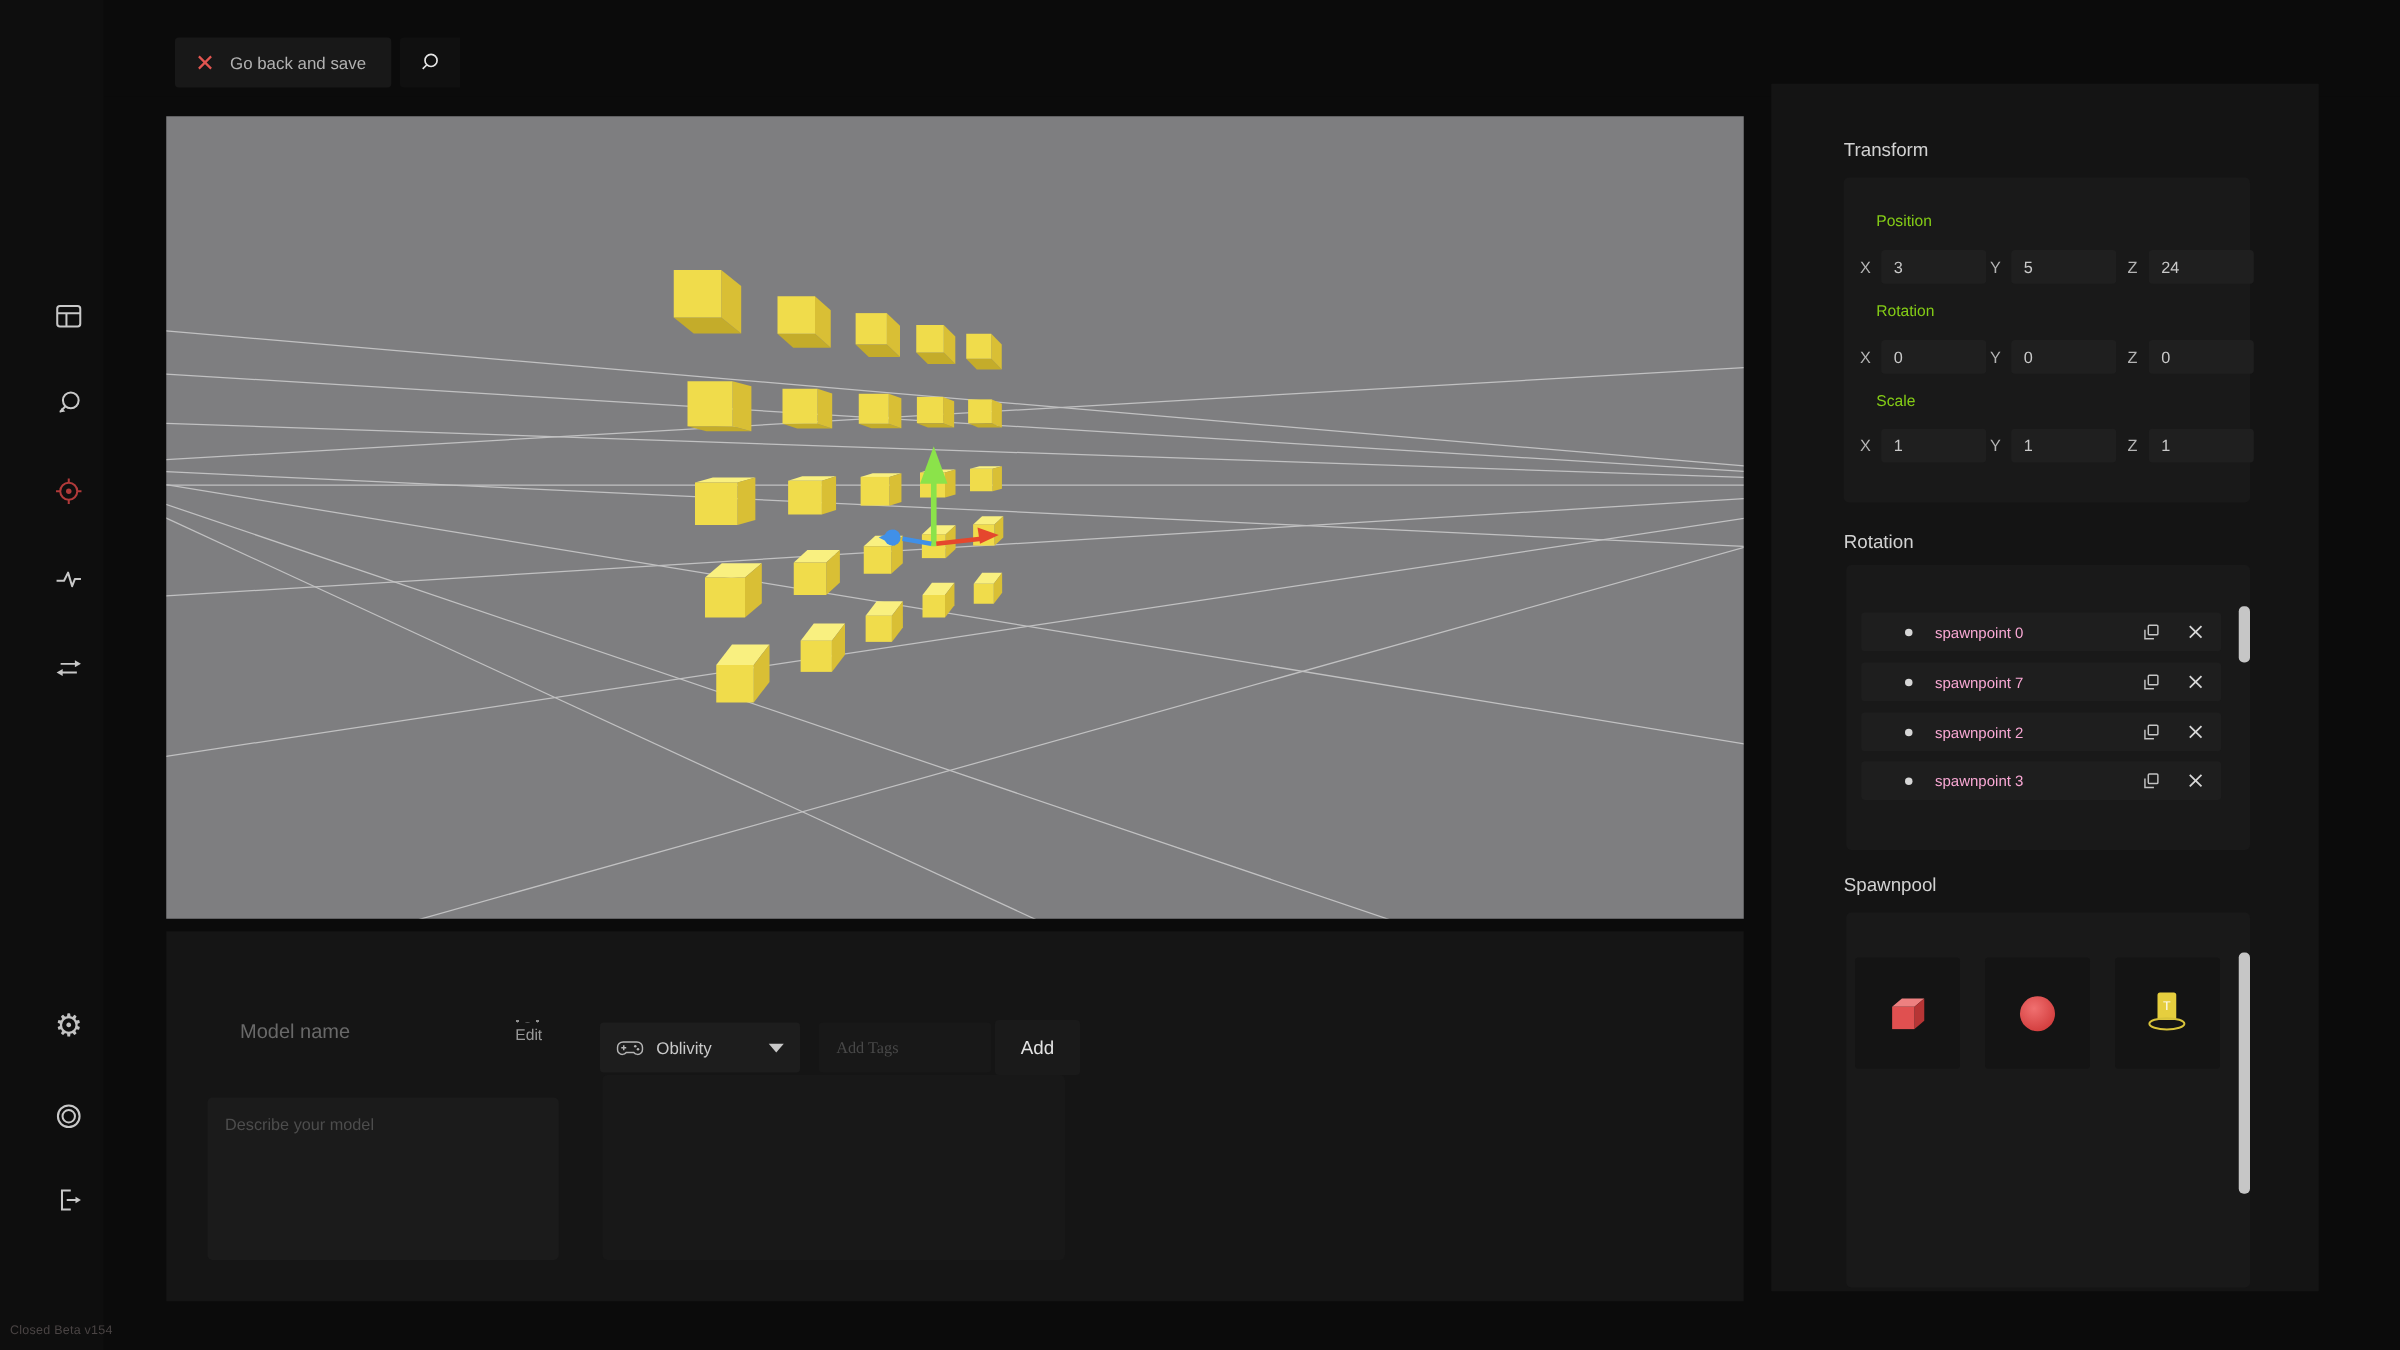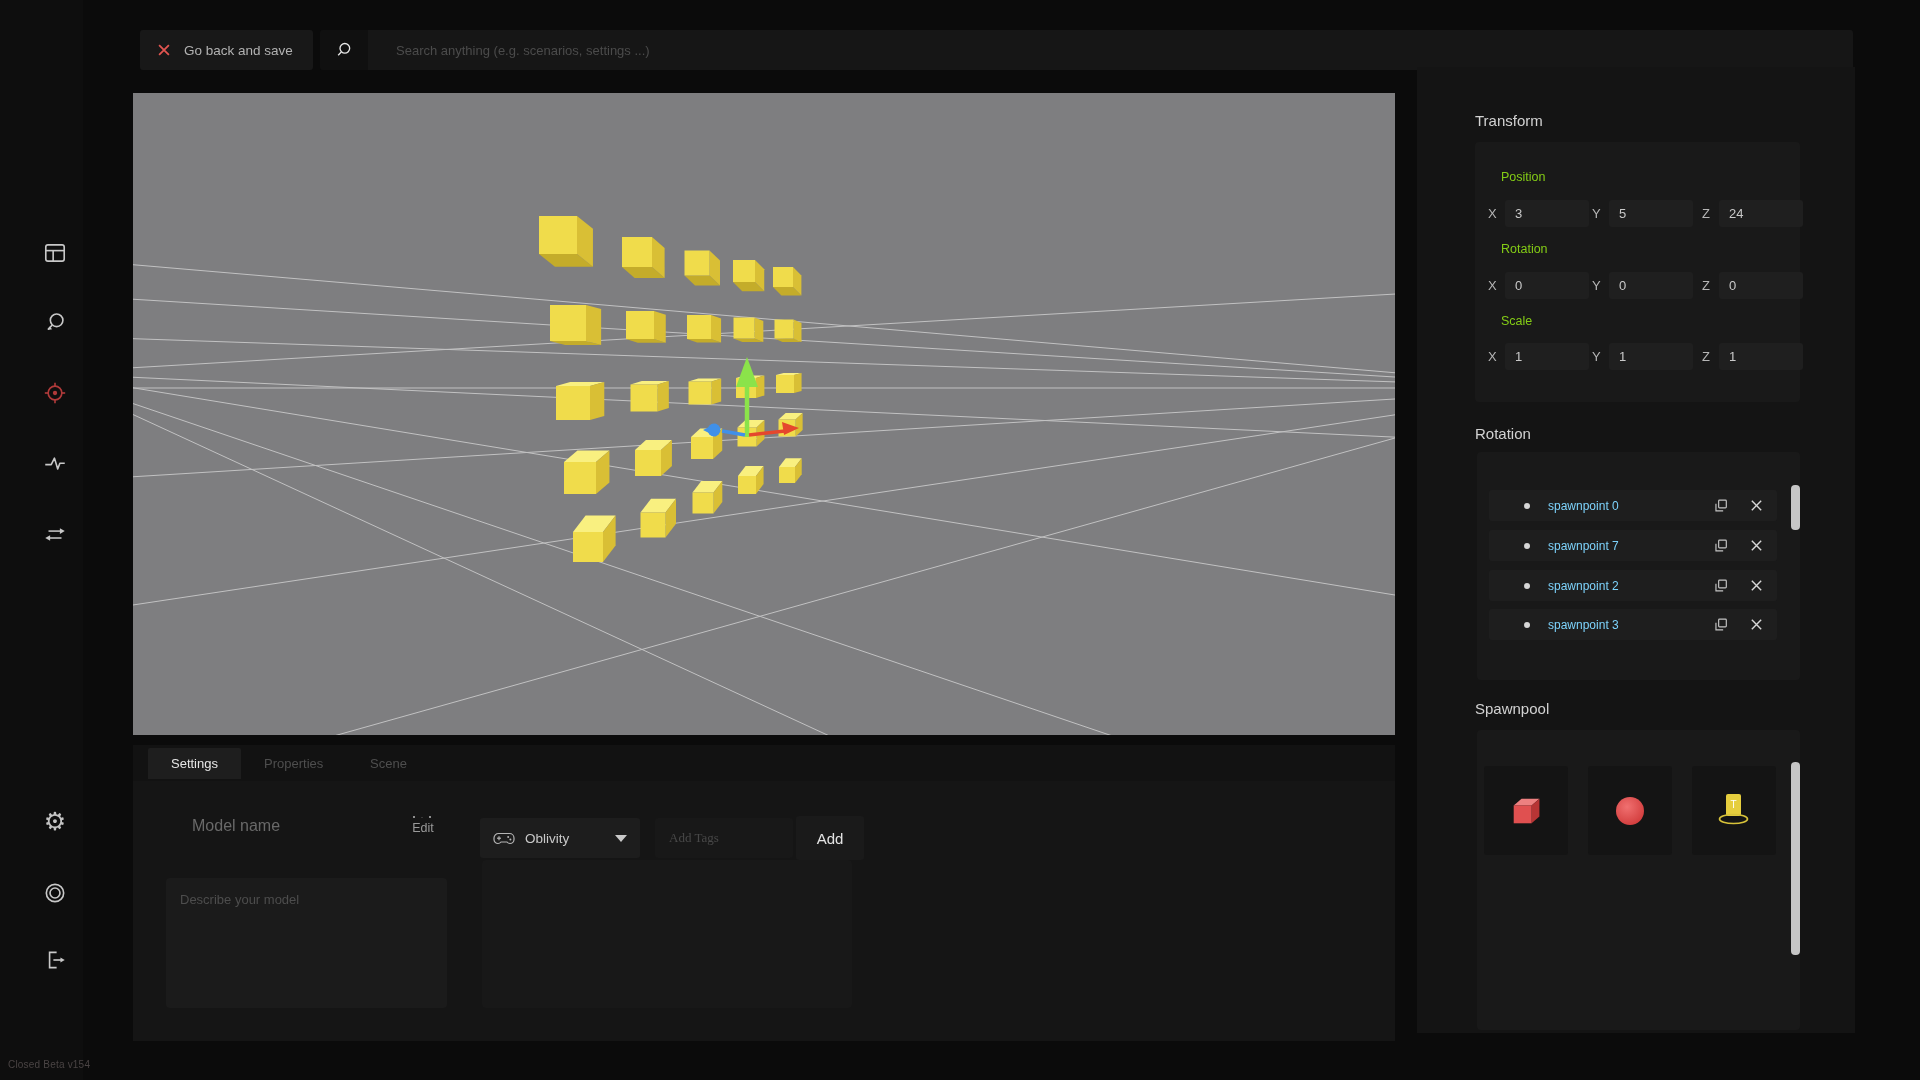--- a/index.html
+++ b/index.html
@@ -64,21 +64,21 @@
   .axis { position:absolute; top:6px; font-size:13px; color:#b5b5b5; }
   .t-input { position:absolute; width:84px; height:27px; background:#1f1f1f; border:none; border-radius:3px; color:#c9c9c9; font-size:13px; padding-left:10px; font-family:"Liberation Sans",sans-serif; outline:none; }
   .ax-x { left:13px; } .in-x { left:30px; }
   .ax-y { left:117px; } .in-y { left:134px; }
   .ax-z { left:227px; } .in-z { left:244px; }
 
   
   .h-box { top:385px; height:228px; left:60px !important; width:323px; }
   .h-row { position:absolute; left:12px; width:288px; height:31px; background:#1e1e1e; border-radius:3px; display:flex; align-items:center; cursor:pointer; }
   .bullet { width:6px; height:6px; border-radius:50%; background:#d6d6d6; margin-left:35px; }
-  .h-label { font-size:12px; color:#7dd3fc; margin-left:18px; }
+  .h-label { font-size:12px; color:#f9a8d4; margin-left:18px; }
   .h-icon { margin-left:auto; width:22px; height:22px; display:flex; align-items:center; justify-content:center; cursor:pointer; }
   .h-icon.del { margin-left:14px; margin-right:10px; }
   .scroll-thumb { position:absolute; width:9px; border-radius:4px; background:#c6c6c6; }
 
   
   .s-box { top:663px; height:300px; left:60px !important; width:323px; }
   .tile { position:absolute; top:36px; width:84px; height:89px; background:#141414; border-radius:3px; display:flex; align-items:center; justify-content:center; cursor:pointer; }
   .tile-1 { left:7px; } .tile-2 { left:111px; } .tile-3 { left:215px; }
 </style>
 </head>
@@ -147,21 +147,20 @@
       <path d="M3.5 3.5 L14.5 14.5 M14.5 3.5 L3.5 14.5" stroke="#e25550" stroke-width="2" fill="none"></path>
     </svg>
     <span>Go back and save</span>
   </button>
   <div class="search-iconbox">
     <svg width="20" height="20" viewBox="0 0 24 24" fill="none" stroke="#e6e6e6" stroke-width="1.6">
       <circle cx="13" cy="10" r="5.8"></circle>
         <line x1="8.8" y1="14.4" x2="5" y2="18.2"></line>
     </svg>
   </div>
-  <input class="search-input" placeholder="Search anything (e.g. scenarios, settings ...)" style="">
 </header>
 
 <main class="viewport">
   <svg id="scene" width="1262" height="642" viewBox="0 0 1262 642">
     <g id="grid" stroke="#d8d8d8" stroke-width="1" opacity="0.75">
       <line x1="-20" y1="170" x2="1440" y2="295"></line>
       <line x1="-20" y1="205" x2="1440" y2="295"></line>
       <line x1="-20" y1="245" x2="1440" y2="295"></line>
       <line x1="-20" y1="295" x2="1440" y2="295"></line>
       <line x1="-20" y1="385" x2="1440" y2="295"></line>
@@ -256,25 +255,20 @@
         <line x1="616" y1="342" x2="652" y2="338" stroke="#E5472D" stroke-width="3.5"></line>
         <polygon points="666,335 649,329 651,342" fill="#E5472D"></polygon>
         <line x1="612" y1="342" x2="589" y2="338" stroke="#4090E8" stroke-width="3.5"></line>
         <circle cx="581" cy="337" r="6.5" fill="#4090E8"></circle>
         <polygon points="570,337 583,330.5 583,343.5" fill="#4090E8"></polygon>
       </g>
   </svg>
 </main>
 
 <section class="bottom-panel">
-  <div class="tab-row">
-    <div class="tab active" id="tab-settings">Settings</div>
-    <div class="tab" id="tab-properties">Properties</div>
-    <div class="tab" id="tab-scene">Scene</div>
-  </div>
 
   <div class="model-name">Model name</div>
 
   <div class="edit-group">
     <div class="clip-art"></div>
     <div class="edit-label">Edit</div>
   </div>
 
   <div class="game-select">
     <svg width="22" height="15" viewBox="0 0 22 15" fill="none" stroke="#b5b5b5" stroke-width="1.2">

